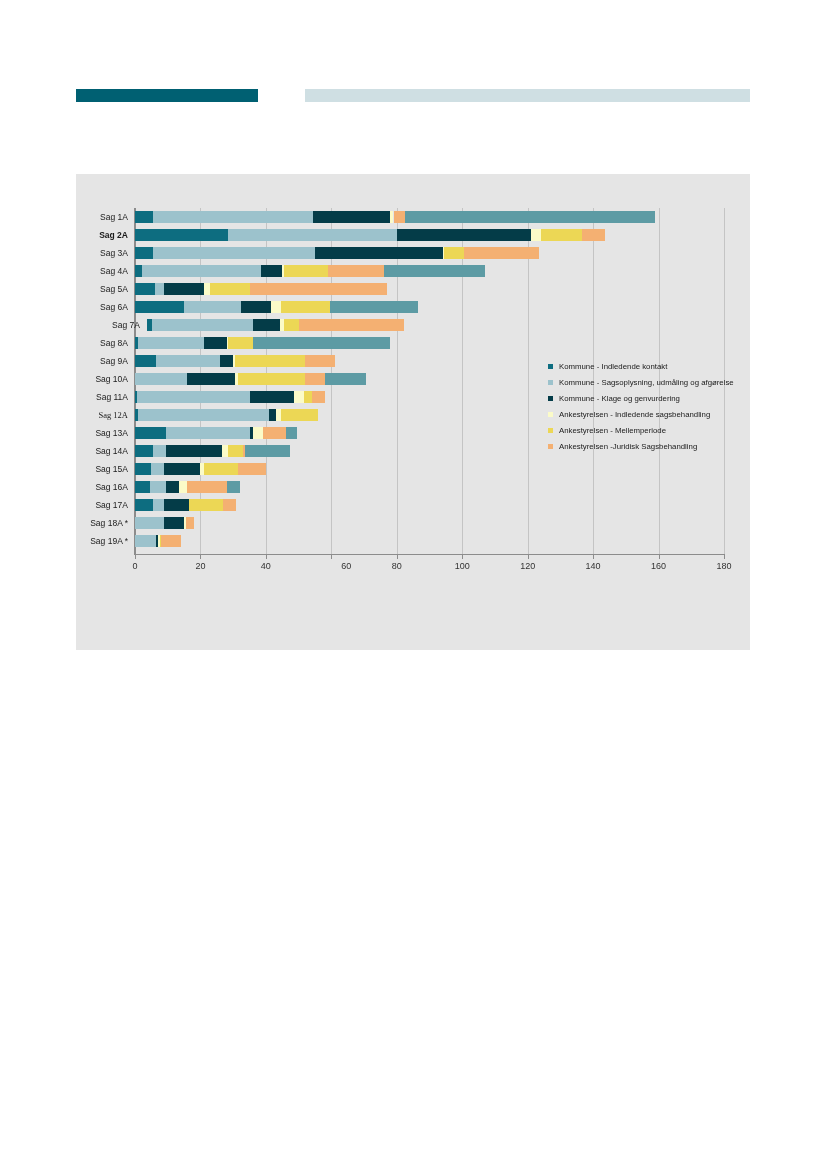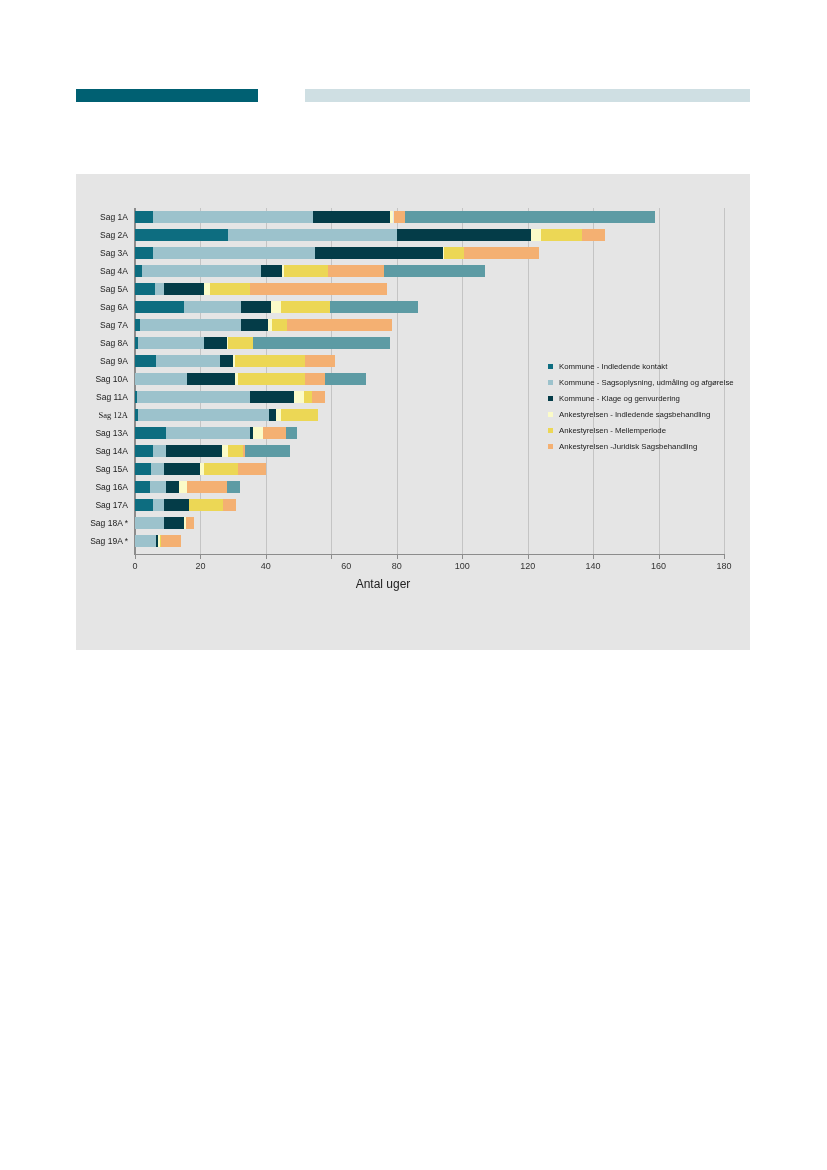--- a/index.html
+++ b/index.html
@@ -189,21 +189,21 @@
           <div class="row-label" style="right: auto; left: 0px;">Sag 1A</div>
           <div class="bar-track" style="left: 59px; width: 589px;">
             <div class="seg" title="Kommune - Indledende kontakt: 5.5" style="left: 0px; width: 17.9972px; background: rgb(13, 109, 128);"></div>
             <div class="seg" title="Kommune - Sagsoplysning, udmåling og afgørelse: 49" style="left: 17.9972px; width: 160.339px; background: rgb(156, 194, 204);"></div>
             <div class="seg" title="Kommune - Klage og genvurdering: 23.5" style="left: 178.336px; width: 76.8972px; background: rgb(4, 60, 72);"></div>
             <div class="seg" title="Ankestyrelsen - Indledende sagsbehandling: 1" style="left: 255.233px; width: 3.27222px; background: rgb(251, 251, 200);"></div>
             <div class="seg" title="Ankestyrelsen -Juridisk Sagsbehandling: 3.5" style="left: 258.506px; width: 11.4528px; background: rgb(244, 176, 114);"></div>
             <div class="seg" title="Kommune - Sagsbehandling, klage og genvurdering efter hjemvisning: 76.5" style="left: 269.958px; width: 250.325px; background: rgb(93, 155, 164);"></div>
           </div>
         </div>
-        <div class="row" style="top: 52px; left: 0px; width: 604px;">
+        <div class="row" style="top: 52px; left: 0px; width: 604px; font-weight: bold;">
           <div class="row-label" style="right: auto; left: 0px;">Sag 2A</div>
           <div class="bar-track" style="left: 59px; width: 589px;">
             <div class="seg" title="Kommune - Indledende kontakt: 28.5" style="left: 0px; width: 93.2583px; background: rgb(13, 109, 128);"></div>
             <div class="seg" title="Kommune - Sagsoplysning, udmåling og afgørelse: 51.5" style="left: 93.2583px; width: 168.519px; background: rgb(156, 194, 204);"></div>
             <div class="seg" title="Kommune - Klage og genvurdering: 41" style="left: 261.778px; width: 134.161px; background: rgb(4, 60, 72);"></div>
             <div class="seg" title="Ankestyrelsen - Indledende sagsbehandling: 3" style="left: 395.939px; width: 9.81667px; background: rgb(251, 251, 200);"></div>
             <div class="seg" title="Ankestyrelsen - Mellemperiode: 12.5" style="left: 405.756px; width: 40.9028px; background: rgb(236, 215, 85);"></div>
             <div class="seg" title="Ankestyrelsen -Juridisk Sagsbehandling: 7" style="left: 446.658px; width: 22.9056px; background: rgb(244, 176, 114);"></div>
           </div>
         </div>
@@ -245,21 +245,21 @@
           <div class="row-label" style="right: auto; left: 0px;">Sag 6A</div>
           <div class="bar-track" style="left: 59px; width: 589px;">
             <div class="seg" title="Kommune - Indledende kontakt: 15" style="left: 0px; width: 49.0833px; background: rgb(13, 109, 128);"></div>
             <div class="seg" title="Kommune - Sagsoplysning, udmåling og afgørelse: 17.5" style="left: 49.0833px; width: 57.2639px; background: rgb(156, 194, 204);"></div>
             <div class="seg" title="Kommune - Klage og genvurdering: 9" style="left: 106.347px; width: 29.45px; background: rgb(4, 60, 72);"></div>
             <div class="seg" title="Ankestyrelsen - Indledende sagsbehandling: 3" style="left: 135.797px; width: 9.81667px; background: rgb(251, 251, 200);"></div>
             <div class="seg" title="Ankestyrelsen - Mellemperiode: 15" style="left: 145.614px; width: 49.0833px; background: rgb(236, 215, 85);"></div>
             <div class="seg" title="Kommune - Sagsbehandling, klage og genvurdering efter hjemvisning: 27" style="left: 194.697px; width: 88.35px; background: rgb(93, 155, 164);"></div>
           </div>
         </div>
-        <div class="row" style="top: 142px; left: 0px; width: 552px;">
+        <div class="row" style="top: 142px; left: 12px; width: 552px;">
           <div class="row-label" style="right: auto; left: 0px;">Sag 7A</div>
           <div class="bar-track" style="left: 59px; width: 589px;">
             <div class="seg" title="Kommune - Indledende kontakt: 1.5" style="left: 0px; width: 4.90833px; background: rgb(13, 109, 128);"></div>
             <div class="seg" title="Kommune - Sagsoplysning, udmåling og afgørelse: 31" style="left: 4.90833px; width: 101.439px; background: rgb(156, 194, 204);"></div>
             <div class="seg" title="Kommune - Klage og genvurdering: 8" style="left: 106.347px; width: 26.1778px; background: rgb(4, 60, 72);"></div>
             <div class="seg" title="Ankestyrelsen - Indledende sagsbehandling: 1.5" style="left: 132.525px; width: 4.90833px; background: rgb(251, 251, 200);"></div>
             <div class="seg" title="Ankestyrelsen - Mellemperiode: 4.5" style="left: 137.433px; width: 14.725px; background: rgb(236, 215, 85);"></div>
             <div class="seg" title="Ankestyrelsen -Juridisk Sagsbehandling: 32" style="left: 152.158px; width: 104.711px; background: rgb(244, 176, 114);"></div>
           </div>
         </div>
@@ -385,23 +385,20 @@
           <div class="row-label" style="right: auto; left: 0px;">Sag 19A *</div>
           <div class="bar-track" style="left: 59px; width: 589px;">
             <div class="seg" title="Kommune - Sagsoplysning, udmåling og afgørelse: 6.5" style="left: 0px; width: 21.2694px; background: rgb(156, 194, 204);"></div>
             <div class="seg" title="Kommune - Klage og genvurdering: 0.5" style="left: 21.2694px; width: 1.63611px; background: rgb(4, 60, 72);"></div>
             <div class="seg" title="Ankestyrelsen - Indledende sagsbehandling: 0.5" style="left: 22.9056px; width: 1.63611px; background: rgb(251, 251, 200);"></div>
             <div class="seg" title="Ankestyrelsen - Mellemperiode: 0.5" style="left: 24.5417px; width: 1.63611px; background: rgb(236, 215, 85);"></div>
             <div class="seg" title="Ankestyrelsen -Juridisk Sagsbehandling: 6" style="left: 26.1778px; width: 19.6333px; background: rgb(244, 176, 114);"></div>
           </div>
         </div>
       </div>
-    <div id="x-axis-title">
-      <span id="x-axis-title-inner">Antal uger</span>
-    </div>
   </div>
 
   <div id="legend">
       <div class="legend-item"><span class="legend-swatch" style="background: rgb(13, 109, 128);"></span><span>Kommune - Indledende kontakt</span></div>
       <div class="legend-item"><span class="legend-swatch" style="background: rgb(156, 194, 204);"></span><span>Kommune - Sagsoplysning, udmåling og afgørelse</span></div>
       <div class="legend-item"><span class="legend-swatch" style="background: rgb(4, 60, 72);"></span><span>Kommune - Klage og genvurdering</span></div>
       <div class="legend-item"><span class="legend-swatch" style="background: rgb(251, 251, 200);"></span><span>Ankestyrelsen - Indledende sagsbehandling</span></div>
       <div class="legend-item"><span class="legend-swatch" style="background: rgb(236, 215, 85);"></span><span>Ankestyrelsen - Mellemperiode</span></div>
       <div class="legend-item"><span class="legend-swatch" style="background: rgb(244, 176, 114);"></span><span>Ankestyrelsen -Juridisk Sagsbehandling</span></div>
     </div>

